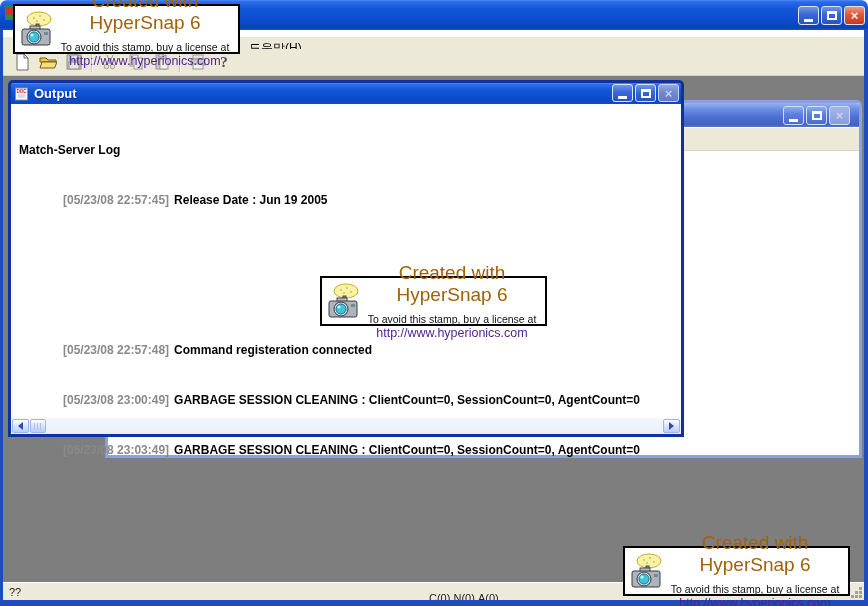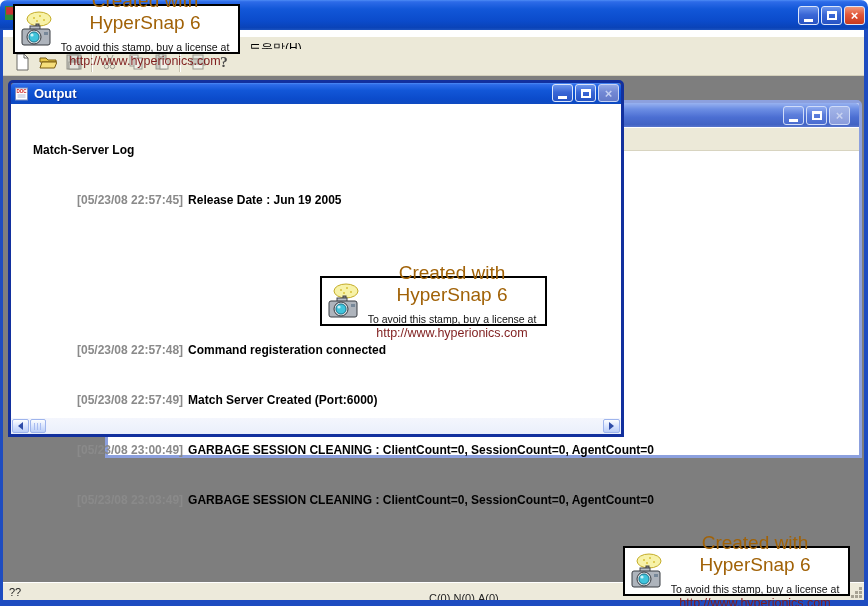--- a/index.html
+++ b/index.html
@@ -53,32 +53,32 @@
   .bg-title { height:24px; border-radius:3px 3px 0 0;
     background:linear-gradient(180deg,#98B2F0 0%,#6C8EE4 25%,#4B6ED2 60%,#4263C4 90%,#5876CC 100%);
     position:relative; }
   .bg-title .capbtns { right:9px; top:3px; }
   .bg-title .capbtn { width:21px; height:19px;
     background:linear-gradient(180deg,#8FABF0,#5C7EDC 45%,#4A6CD0); border-color:#D0DCF8; }
   .bg-title .capbtn.disabled { background:linear-gradient(180deg,#A4B6E8,#8A9CDC); color:#C8D2F0; }
   .bg-toolbar { height:24px; background:#ECE9D8; border-bottom:1px solid #D8D4C0; border-top:1px solid #FFF; }
 
   
-  .output-window { position:absolute; left:5px; top:4px; width:616px; height:357px; z-index:2;
+  .output-window { position:absolute; left:5px; top:4px; width:676px; height:357px; z-index:2;
     border:3px solid #12309E; border-radius:5px 5px 0 0; background:#a16207; }
   .out-title { height:21px; position:relative; border-radius:3px 3px 0 0;
     background:linear-gradient(180deg,#4E8CF5 0%,#2D6BE8 8%,#1257D8 35%,#0B4BCB 75%,#0F4AC0 100%);
     display:flex; align-items:center; }
   .out-title .doc-icon { margin-left:3px; width:16px; height:16px; }
   .out-title .t { color:#fff; font-weight:bold; font-size:13px; margin-left:4px;
     text-shadow:1px 1px 1px #0A2F96; }
   .out-title .capbtns { right:2px; top:1px; }
   .out-title .capbtn { width:21px; height:18px; }
 
-  .out-client { position:absolute; left:0; top:21px; right:0; bottom:0; background:#fff;padding-left:14px; }
+  .out-client { position:absolute; left:0; top:21px; right:0; bottom:0; background:#fff; }
   .log { padding:3px 0 0 8px; white-space:pre; }
   .ln { height:14px; font-size:12px; font-weight:bold; }
   .ln .t { color:#8A8A8A; }
   .ln .t:not(:empty) { margin-right:5px;margin-left:44px; }
   .ln .m { color:#000; }
 
   
   .hscroll { position:absolute; left:0; right:0; bottom:0; height:16px;
     background:linear-gradient(180deg,#F4F6FD,#EAEFFB); display:flex; align-items:center; padding:1px; }
   .sbtn { width:17px; height:14px; border:1px solid #9EB4EC; border-radius:2px;
@@ -93,21 +93,21 @@
     background:repeating-linear-gradient(90deg,#A8BCF0 0 1px,transparent 1px 3px); }
   .strack { flex:1 1 auto; }
 
   
   .stamp { position:absolute; width:227px; height:50px; background:#fff; border:2px solid #000;
     display:flex; align-items:center; z-index:50; }
   .stamp .cam { width:36px; height:36px; margin-left:5px; flex:0 0 auto; }
   .stamp .txt { flex:1; text-align:center; line-height:1.12; padding-right:4px; }
   .stamp .l1 { font-size:19px; color:#a16207; }
   .stamp .l2 { font-size:10.5px; color:#111;margin-top:9px; }
-  .stamp .l3 { font-size:12.5px; color:#7f1d1d; }
+  .stamp .l3 { font-size:12.5px; color:#4c1d95; }
   .stamp1 { left:13px; top:4px; }
   .stamp2 { left:320px; top:276px; }
   .stamp3 { left:623px; top:546px; }
 </style>
 </head>
 <body>
 
 <div class="screen">
 
   <div class="titlebar">
@@ -231,21 +231,20 @@
             </div>
         </div>
       </div>
       <div class="out-client">
         <div class="log">
           <div class="ln"><span class="t"></span><span class="m">Match-Server Log</span></div>
           <div class="ln"><span class="t">[05/23/08 22:57:45]</span><span class="m">Release Date : Jun 19 2005</span></div>
           <div class="ln"><span class="t"></span><span class="m"></span></div>
           <div class="ln"><span class="t"></span><span class="m"></span></div>
           <div class="ln"><span class="t">[05/23/08 22:57:48]</span><span class="m">Command registeration connected</span></div>
-          <div class="ln"><span class="t">[05/23/08 22:57:49]</span><span class="m">Match Server Created (Port:6000)</span></div>
           <div class="ln"><span class="t">[05/23/08 23:00:49]</span><span class="m">GARBAGE SESSION CLEANING : ClientCount=0, SessionCount=0, AgentCount=0</span></div>
           <div class="ln"><span class="t">[05/23/08 23:03:49]</span><span class="m">GARBAGE SESSION CLEANING : ClientCount=0, SessionCount=0, AgentCount=0</span></div>
           
         </div>
         <div class="hscroll">
           <div class="sbtn">
               <div class="tri-l"></div>
             </div>
           <div class="sthumb"></div>
           <div class="strack"></div>

